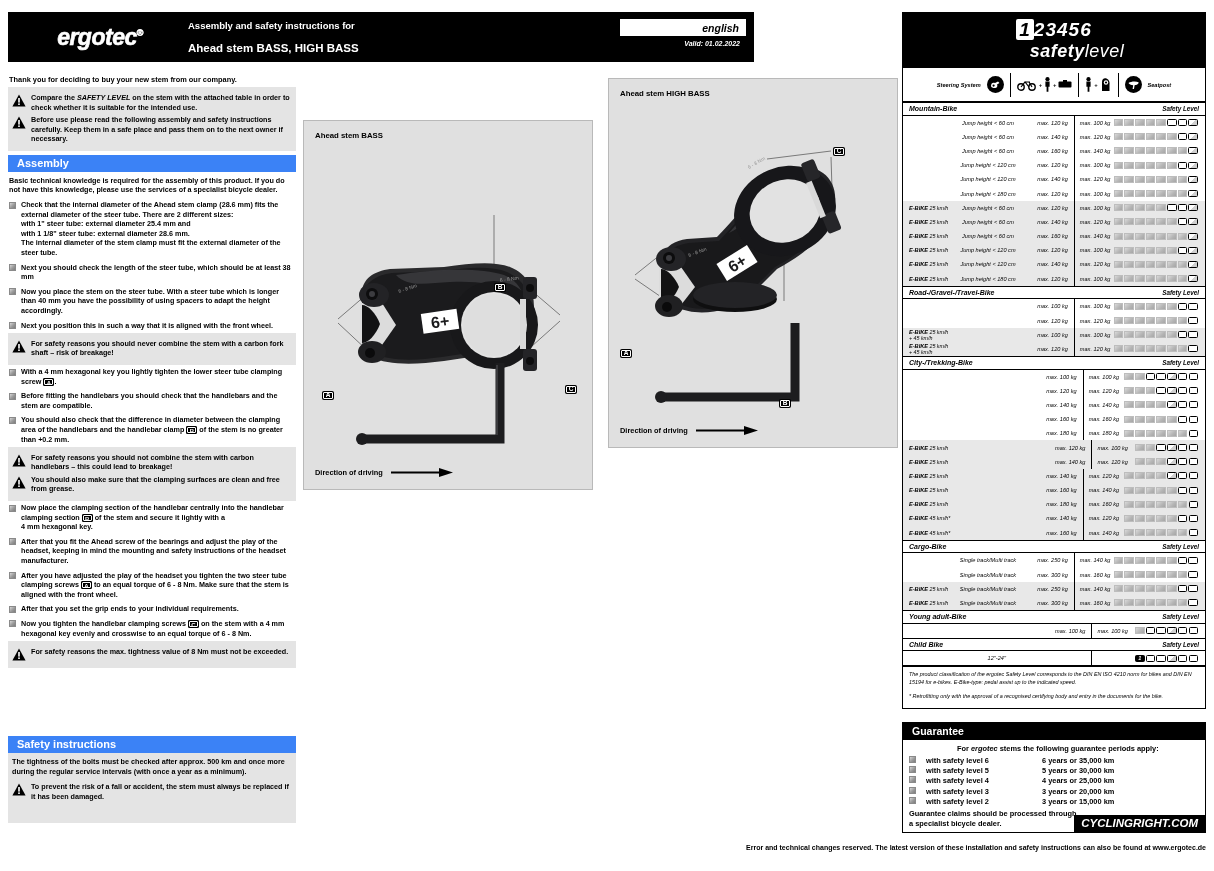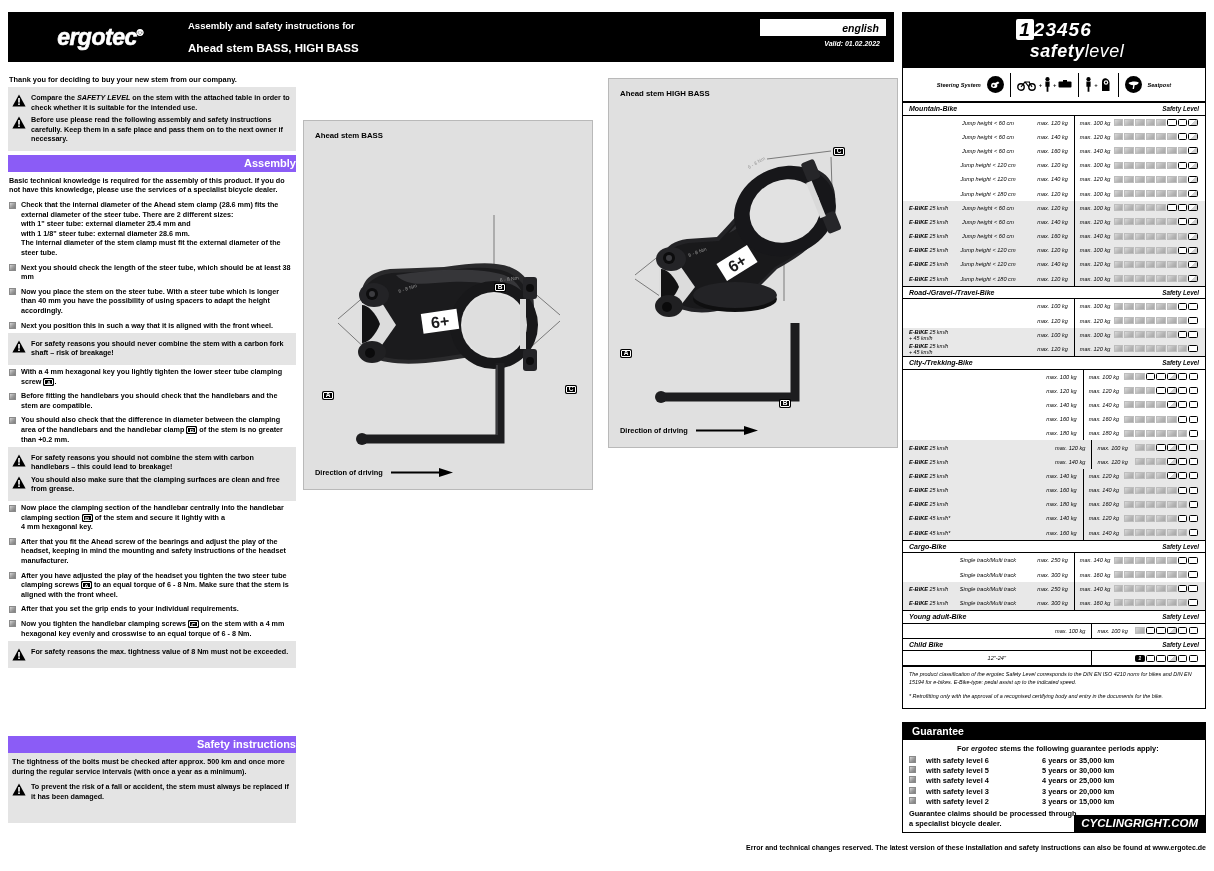--- a/index.html
+++ b/index.html
@@ -7,21 +7,21 @@
     width: 1214px; height: 871px;
     background: #ffffff;
     font-family: "Liberation Sans", sans-serif;
     color: #000;
     overflow: hidden;
   }
   .page { position: relative; width: 1214px; height: 871px; }
 
   
   .hdr {
-    position: absolute; left: 8px; top: 12px; width: 886px; height: 50px;
+    position: absolute; left: 8px; top: 12px; width: 746px; height: 50px;
     background: #000; color: #fff;
   }
   .logo {
     position: absolute; left: 18px; top: 11px; width: 148px; height: 28px;
     display: flex; align-items: center; justify-content: center;
   }
   .logo-txt {
     font-family: "Liberation Sans", sans-serif;
     font-weight: 700; font-style: italic; font-size: 23px;
     letter-spacing: -0.5px; color: #fff;
@@ -45,22 +45,22 @@
   .warnblock { background: #e4e4e4; padding: 3px 4px 4px 4px; }
   .warn { display: flex; gap: 5px; align-items: flex-start; margin: 3px 0; }
   .tri {
     flex: 0 0 auto; width: 14px; height: 13px; position: relative; margin-top: 1px;
   }
   .tri svg { display: block; }
   .warn-tx { font-size: 7.2px; font-weight: 700; line-height: 1.32; }
   .warn-tx i { font-style: italic; }
 
   .secbar {
-    background: #8b5cf6; color: #fff; font-size: 11px; font-weight: 700;
-    padding: 2px 0 3px 9px; margin-top: 4px; text-align: right;
+    background: #3b82f6; color: #fff; font-size: 11px; font-weight: 700;
+    padding: 2px 0 3px 9px; margin-top: 4px;
   }
   .plainp { padding: 4px 1px 3px 1px; font-size: 7.2px; line-height: 1.33; font-weight: 700; }
   .bullet { display: flex; gap: 5px; align-items: flex-start; padding: 2.5px 1px; }
   .bsq {
     flex: 0 0 auto; width: 7px; height: 7px; margin-top: 1.5px;
     background: linear-gradient(135deg,#d8d8d8 0%,#9a9a9a 55%,#7d7d7d 100%);
     border: 0.5px solid #8a8a8a;
   }
   .btx { font-size: 7.2px; line-height: 1.33; font-weight: 700; }
   .tag {

